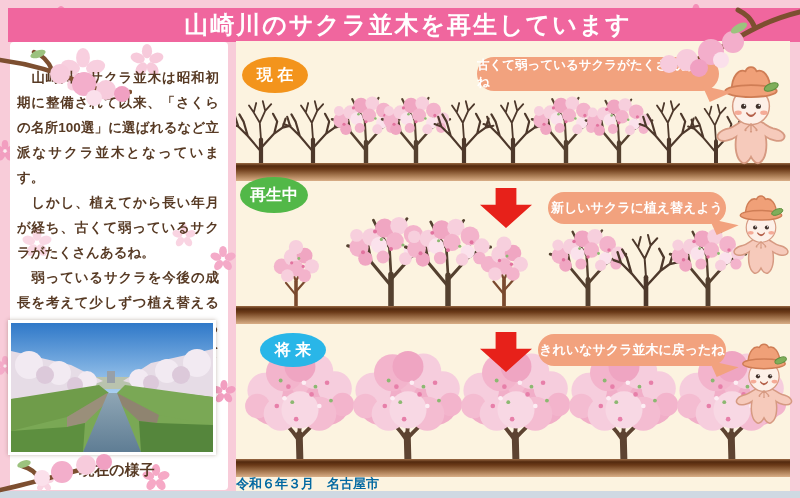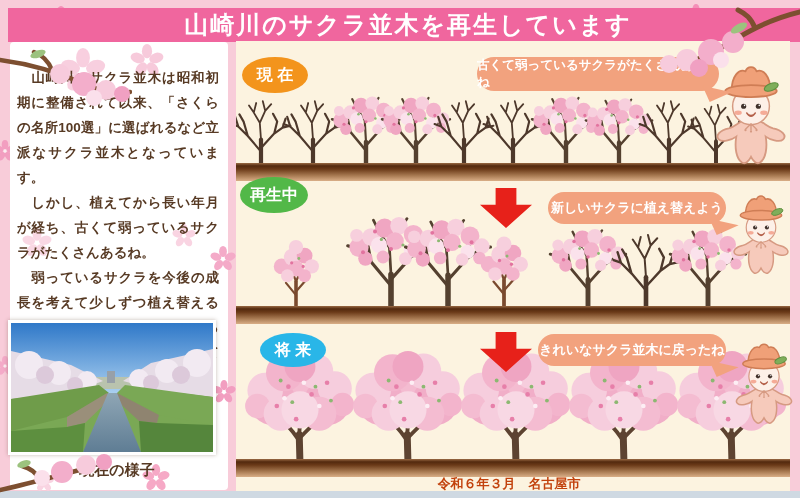--- a/index.html
+++ b/index.html
@@ -49,21 +49,21 @@
   .b1{ left:241px; top:16px;  width:242px; height:34px; font-size:12.5px; }
   .b2{ left:312px; top:151px; width:178px; height:32px; font-size:13px; }
   .b3{ left:302px; top:293px; width:188px; height:32px; font-size:13px; }
 
   .mascot { position:absolute; z-index:9; }
   .m1{ left:469px; top:21px;  width:92px; height:106px; }
   .m2{ left:488px; top:151px; width:74px; height:85px; }
   .m3{ left:490px; top:299px; width:76px; height:87px; }
 
   .panel-footer { position:absolute; left:0; top:436px; width:554px; height:14px;
-    text-align:center; padding-right:8px; color:#c2410c; font-size:13px; font-weight:bold; line-height:14px; z-index:8; }
+    text-align:left; padding-right:8px; color:#0369a1; font-size:13px; font-weight:bold; line-height:14px; z-index:8; }
 
   
   .deco { position:absolute; pointer-events:none; }
 </style>
 </head>
 <body>
 
 <svg width="0" height="0" style="position:absolute">
   <defs>
     <symbol id="treeBare" viewBox="0 0 120 130">

